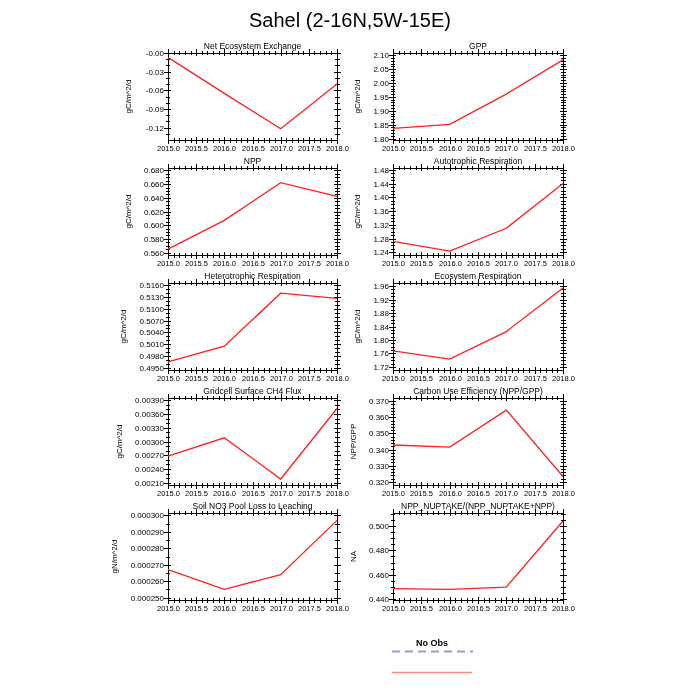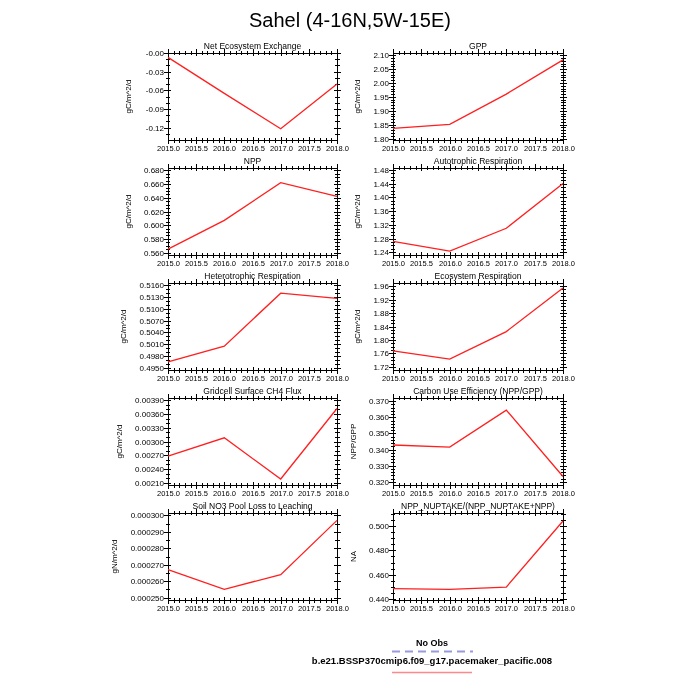--- a/index.html
+++ b/index.html
@@ -18,21 +18,21 @@
   text { fill:#000; }
   .ctitle { font:8.5px "Liberation Sans", sans-serif; }
   .ytick  { font:8px "Liberation Sans", sans-serif; }
   .xtick  { font:7.5px "Liberation Sans", sans-serif; }
   .ylab   { font:8px "Liberation Sans", sans-serif; }
 </style>
 </head>
 <body>
 
 <div class="page">
-  <div class="main-title">Sahel (4-16N,5W-15E)</div>
+  <div class="main-title">Sahel (2-16N,5W-15E)</div>
   <svg id="charts-svg" width="700" height="700">
       <g>
         <g shape-rendering="crispEdges" stroke="#000" stroke-width="1">
           <rect x="168.5" y="53.5" width="169" height="87" fill="none"></rect>
           <line x1="168.5" y1="137" x2="168.5" y2="144"></line>
           <line x1="168.5" y1="49" x2="168.5" y2="56"></line>
           <line x1="196.5" y1="137" x2="196.5" y2="144"></line>
           <line x1="196.5" y1="49" x2="196.5" y2="56"></line>
           <line x1="224.5" y1="137" x2="224.5" y2="144"></line>
           <line x1="224.5" y1="49" x2="224.5" y2="56"></line>
@@ -1286,14 +1286,13 @@
         <text x="478" y="508.5" text-anchor="middle" class="ctitle">NPP_NUPTAKE/(NPP_NUPTAKE+NPP)</text>
         <text transform="translate(355.5,556.5) rotate(-90)" text-anchor="middle" class="ylab">NA</text>
         <polyline points="393.0,588.7 449.7,589.3 506.3,587.1 563.0,521.0" fill="none" stroke="#ff1f1f" stroke-width="1.3"></polyline>
       </g>
       <g>
         <line x1="392" y1="651.5" x2="473" y2="651.5" stroke="#9999dd" stroke-width="2" stroke-dasharray="8 5"></line>
         <line x1="392" y1="672.5" x2="472" y2="672.5" stroke="#ff8888" stroke-width="1.5"></line>
       </g>
     </svg>
   <div class="legend-label" id="legend-no-obs">No Obs</div>
-  <div class="legend-label" id="legend-run">b.e21.BSSP370cmip6.f09_g17.pacemaker_pacific.008</div>
 </div>
 
 </body></html>

